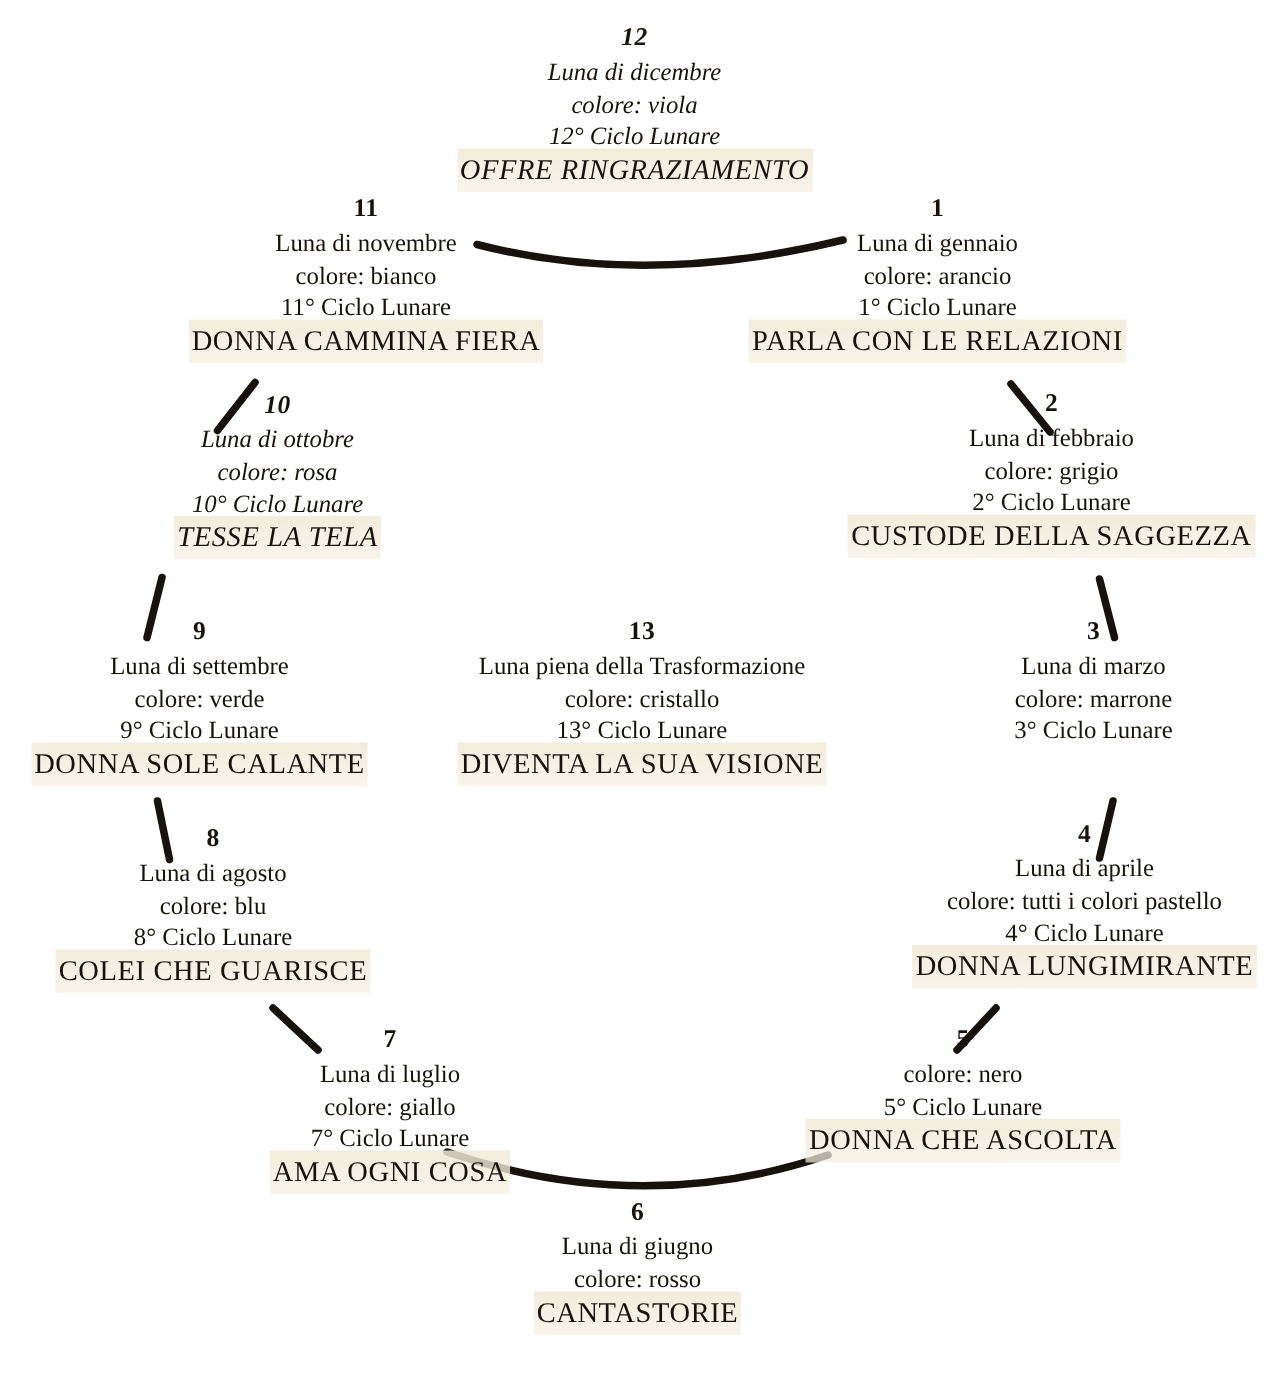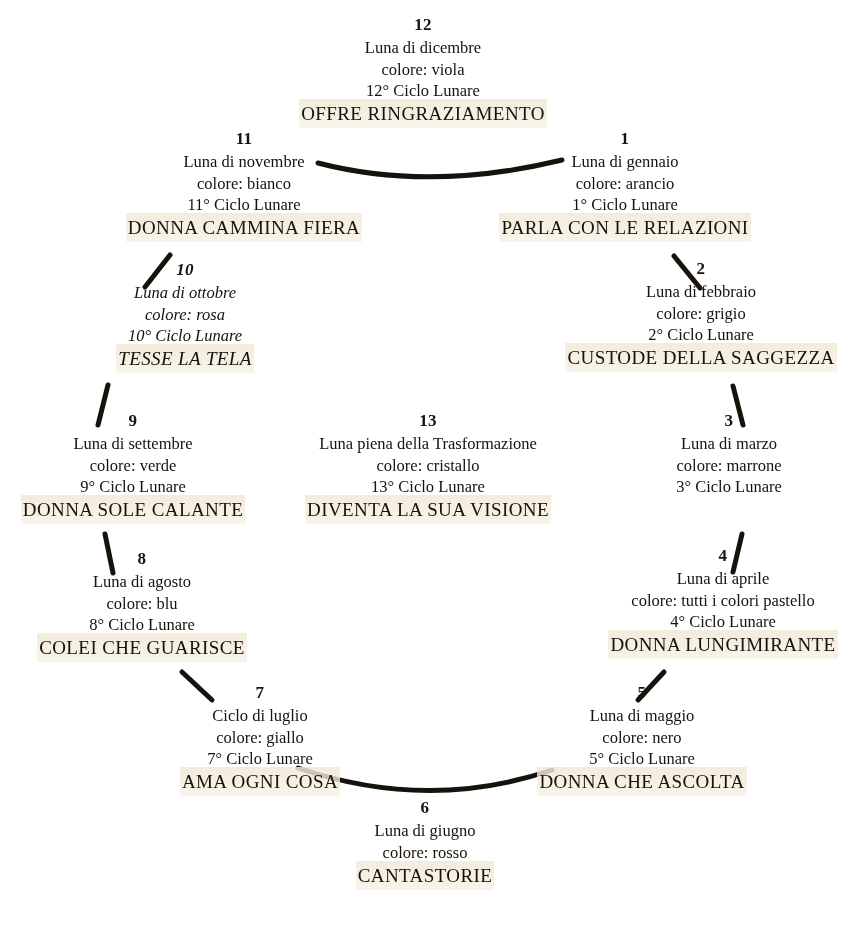--- a/index.html
+++ b/index.html
@@ -53,21 +53,21 @@
     white-space: nowrap;
     margin-top: 1px;
   }
   
   .node .title span.bg {
     background: linear-gradient(to bottom, rgba(241,233,214,0.85), rgba(246,240,226,0.7));
     padding: 4px 2px;
   }
 
   
-  .n12 { left: 278px; top: 14px;  width: 290px; }
+  .n12 { left: 278px; top: 14px;  width: 290px; font-style: italic; }
   .n11 { left: 110px; top: 128px; width: 268px; }
   .n10 { left: 60px;  top: 259px; width: 250px; font-style: italic; }
   .n9  { left: 8px;   top: 410px; width: 250px; }
   .n8  { left: 22px;  top: 548px; width: 240px; }
   .n7  { left: 135px; top: 682px; width: 250px; }
   .n6  { left: 300px; top: 797px; width: 250px; }
   .n5  { left: 516px; top: 682px; width: 252px; }
   .n4  { left: 598px; top: 545px; width: 250px; }
   .n3  { left: 614px; top: 410px; width: 230px; }
   .n2  { left: 556px; top: 258px; width: 290px; }
@@ -137,36 +137,35 @@
   <div class="node n8">
     <div class="num">8</div>
     <div class="moon">Luna di agosto</div>
     <div class="color">colore: blu</div>
     <div class="cycle">8° Ciclo Lunare</div>
     <div class="title"><span class="bg">COLEI CHE GUARISCE</span></div>
   </div>
 
   <div class="node n7">
     <div class="num">7</div>
-    <div class="moon">Ciclo di luglio</div>
+    <div class="moon">Luna di luglio</div>
     <div class="color">colore: giallo</div>
     <div class="cycle">7° Ciclo Lunare</div>
     <div class="title"><span class="bg">AMA OGNI COSA</span></div>
   </div>
 
   <div class="node n6">
     <div class="num">6</div>
     <div class="moon">Luna di giugno</div>
     <div class="color">colore: rosso</div>
     <div class="title"><span class="bg">CANTASTORIE</span></div>
   </div>
 
   <div class="node n5">
     <div class="num">5</div>
-    <div class="moon">Luna di maggio</div>
     <div class="color">colore: nero</div>
     <div class="cycle">5° Ciclo Lunare</div>
     <div class="title"><span class="bg">DONNA CHE ASCOLTA</span></div>
   </div>
 
   <div class="node n4">
     <div class="num">4</div>
     <div class="moon">Luna di aprile</div>
     <div class="color">colore: tutti i colori pastello</div>
     <div class="cycle">4° Ciclo Lunare</div>

